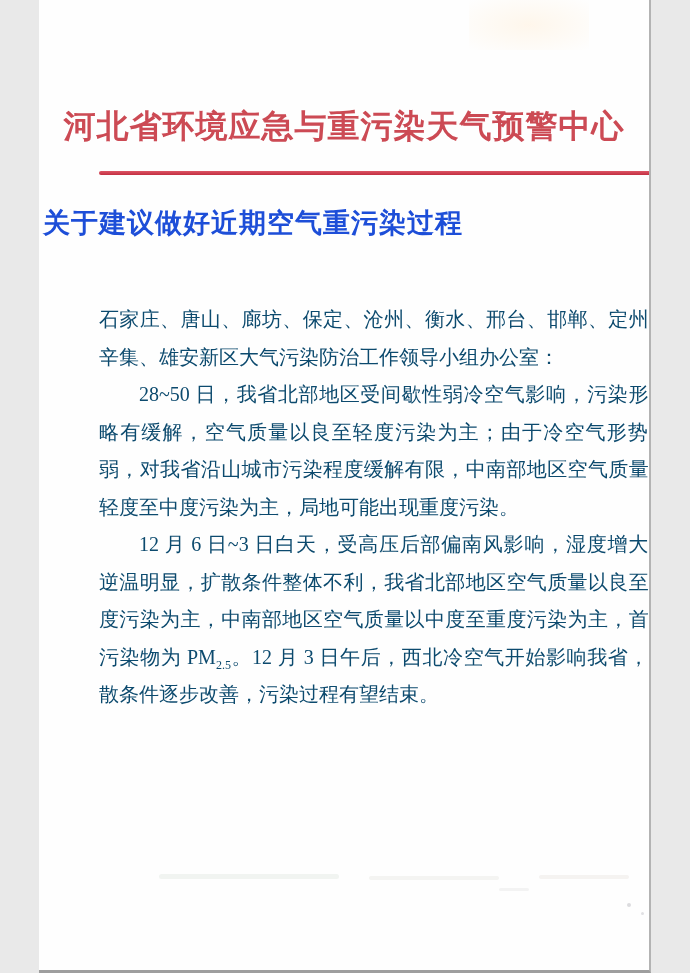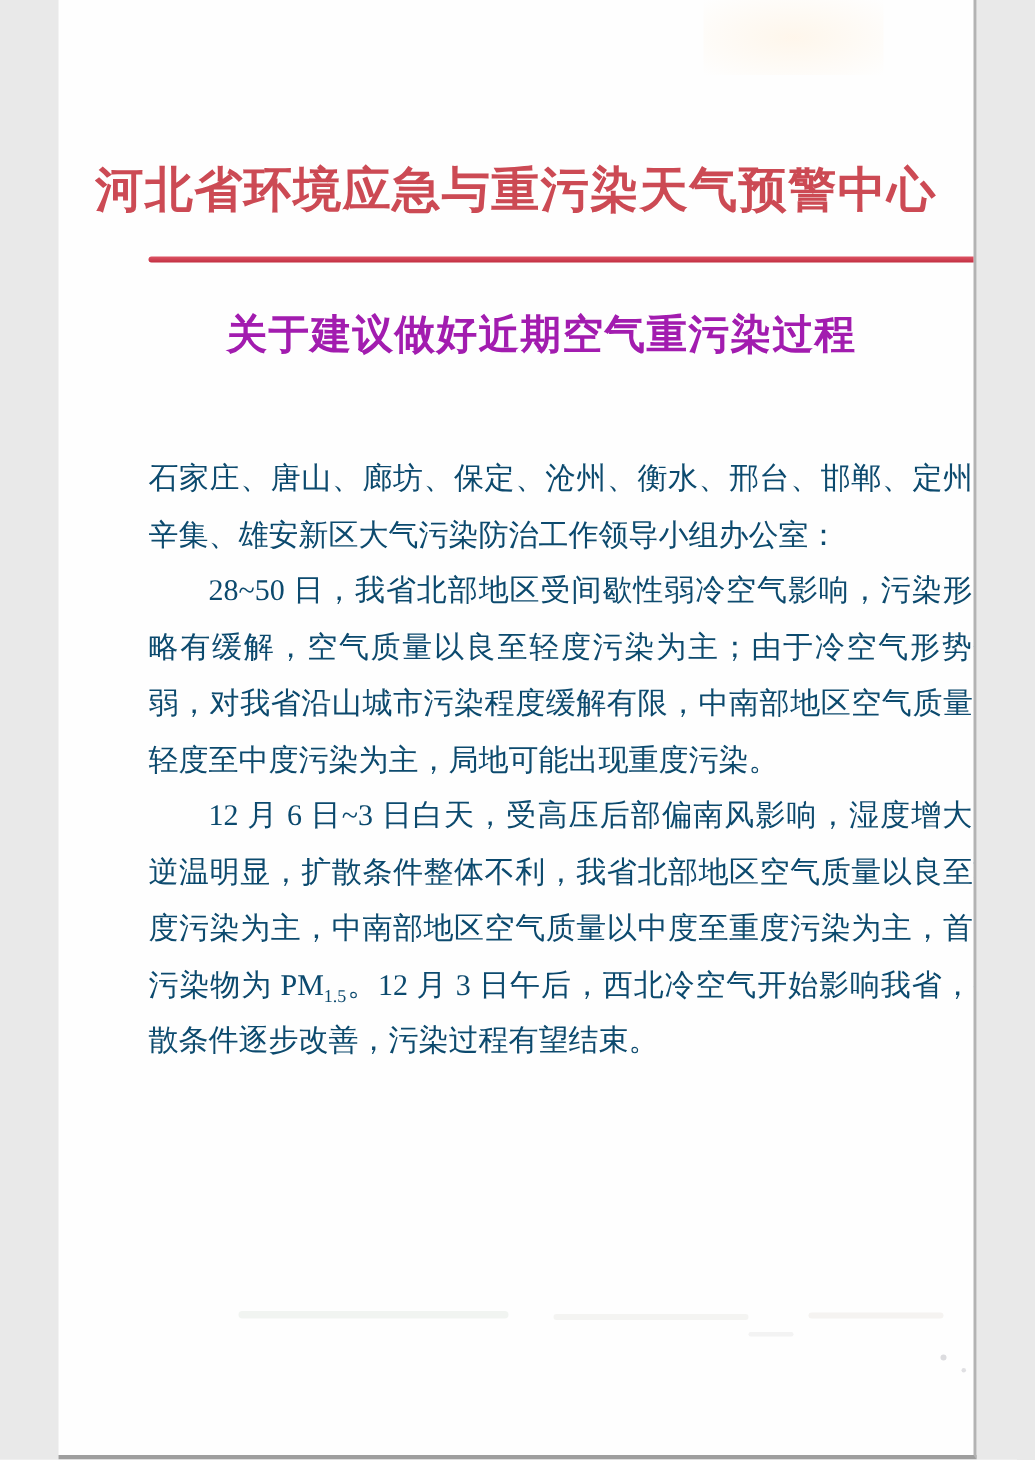--- a/index.html
+++ b/index.html
@@ -44,26 +44,26 @@
     top: 171px;
     left: 60px;
     width: 568px;
     height: 4px;
     background: linear-gradient(#dd5565, #c22f41);
     border-radius: 2px;
   }
   .doc-title {
     position: absolute;
     top: 203px;
-    left: 17px;
+    left: 4px;
     width: 100%;
-    text-align: center;
+    text-align: left;
     font-size: 27px;
     font-weight: bold;
-    color: #a21caf;
+    color: #1d4ed8;
     line-height: 40px;
     letter-spacing: 1px;
   }
   .doc-body {
     position: absolute;
     top: 301px;
     left: 60px;
     width: 570px;
     font-size: 20px;
     line-height: 37.5px;
@@ -106,21 +106,21 @@
 
   <div class="red-rule"></div>
 
   <div class="doc-title">
     <div>关于建议做好近期空气重污染过程</div>
   </div>
 
   <div class="doc-body">
     <p class="salutation">石家庄、唐山、廊坊、保定、沧州、衡水、邢台、邯郸、定州、辛集、雄安新区大气污染防治工作领导小组办公室：</p>
     <p>28~50 日，我省北部地区受间歇性弱冷空气影响，污染形势略有缓解，空气质量以良至轻度污染为主；由于冷空气形势偏弱，对我省沿山城市污染程度缓解有限，中南部地区空气质量以轻度至中度污染为主，局地可能出现重度污染。</p>
-    <p><span>12 月 6 日~3 日白天，受高压后部偏南风影响，湿度增大，逆温明显，扩散条件整体不利，我省北部地区空气质量以良至轻度污染为主，中南部地区空气质量以中度至重度污染为主，首要污染物为 PM</span><sub>1.5</sub><span>。12 月 3 日午后，西北冷空气开始影响我省，扩散条件逐步改善，污染过程有望结束。</span></p>
+    <p><span>12 月 6 日~3 日白天，受高压后部偏南风影响，湿度增大，逆温明显，扩散条件整体不利，我省北部地区空气质量以良至轻度污染为主，中南部地区空气质量以中度至重度污染为主，首要污染物为 PM</span><sub>2.5</sub><span>。12 月 3 日午后，西北冷空气开始影响我省，扩散条件逐步改善，污染过程有望结束。</span></p>
   </div>
 
   <div class="smudge smudge-a"></div>
   <div class="smudge smudge-b"></div>
   <div class="smudge smudge-c"></div>
   <div class="smudge speck-1"></div>
   <div class="smudge speck-2"></div>
   <div class="smudge speck-3"></div>
   <div class="smudge speck-4"></div>
 

